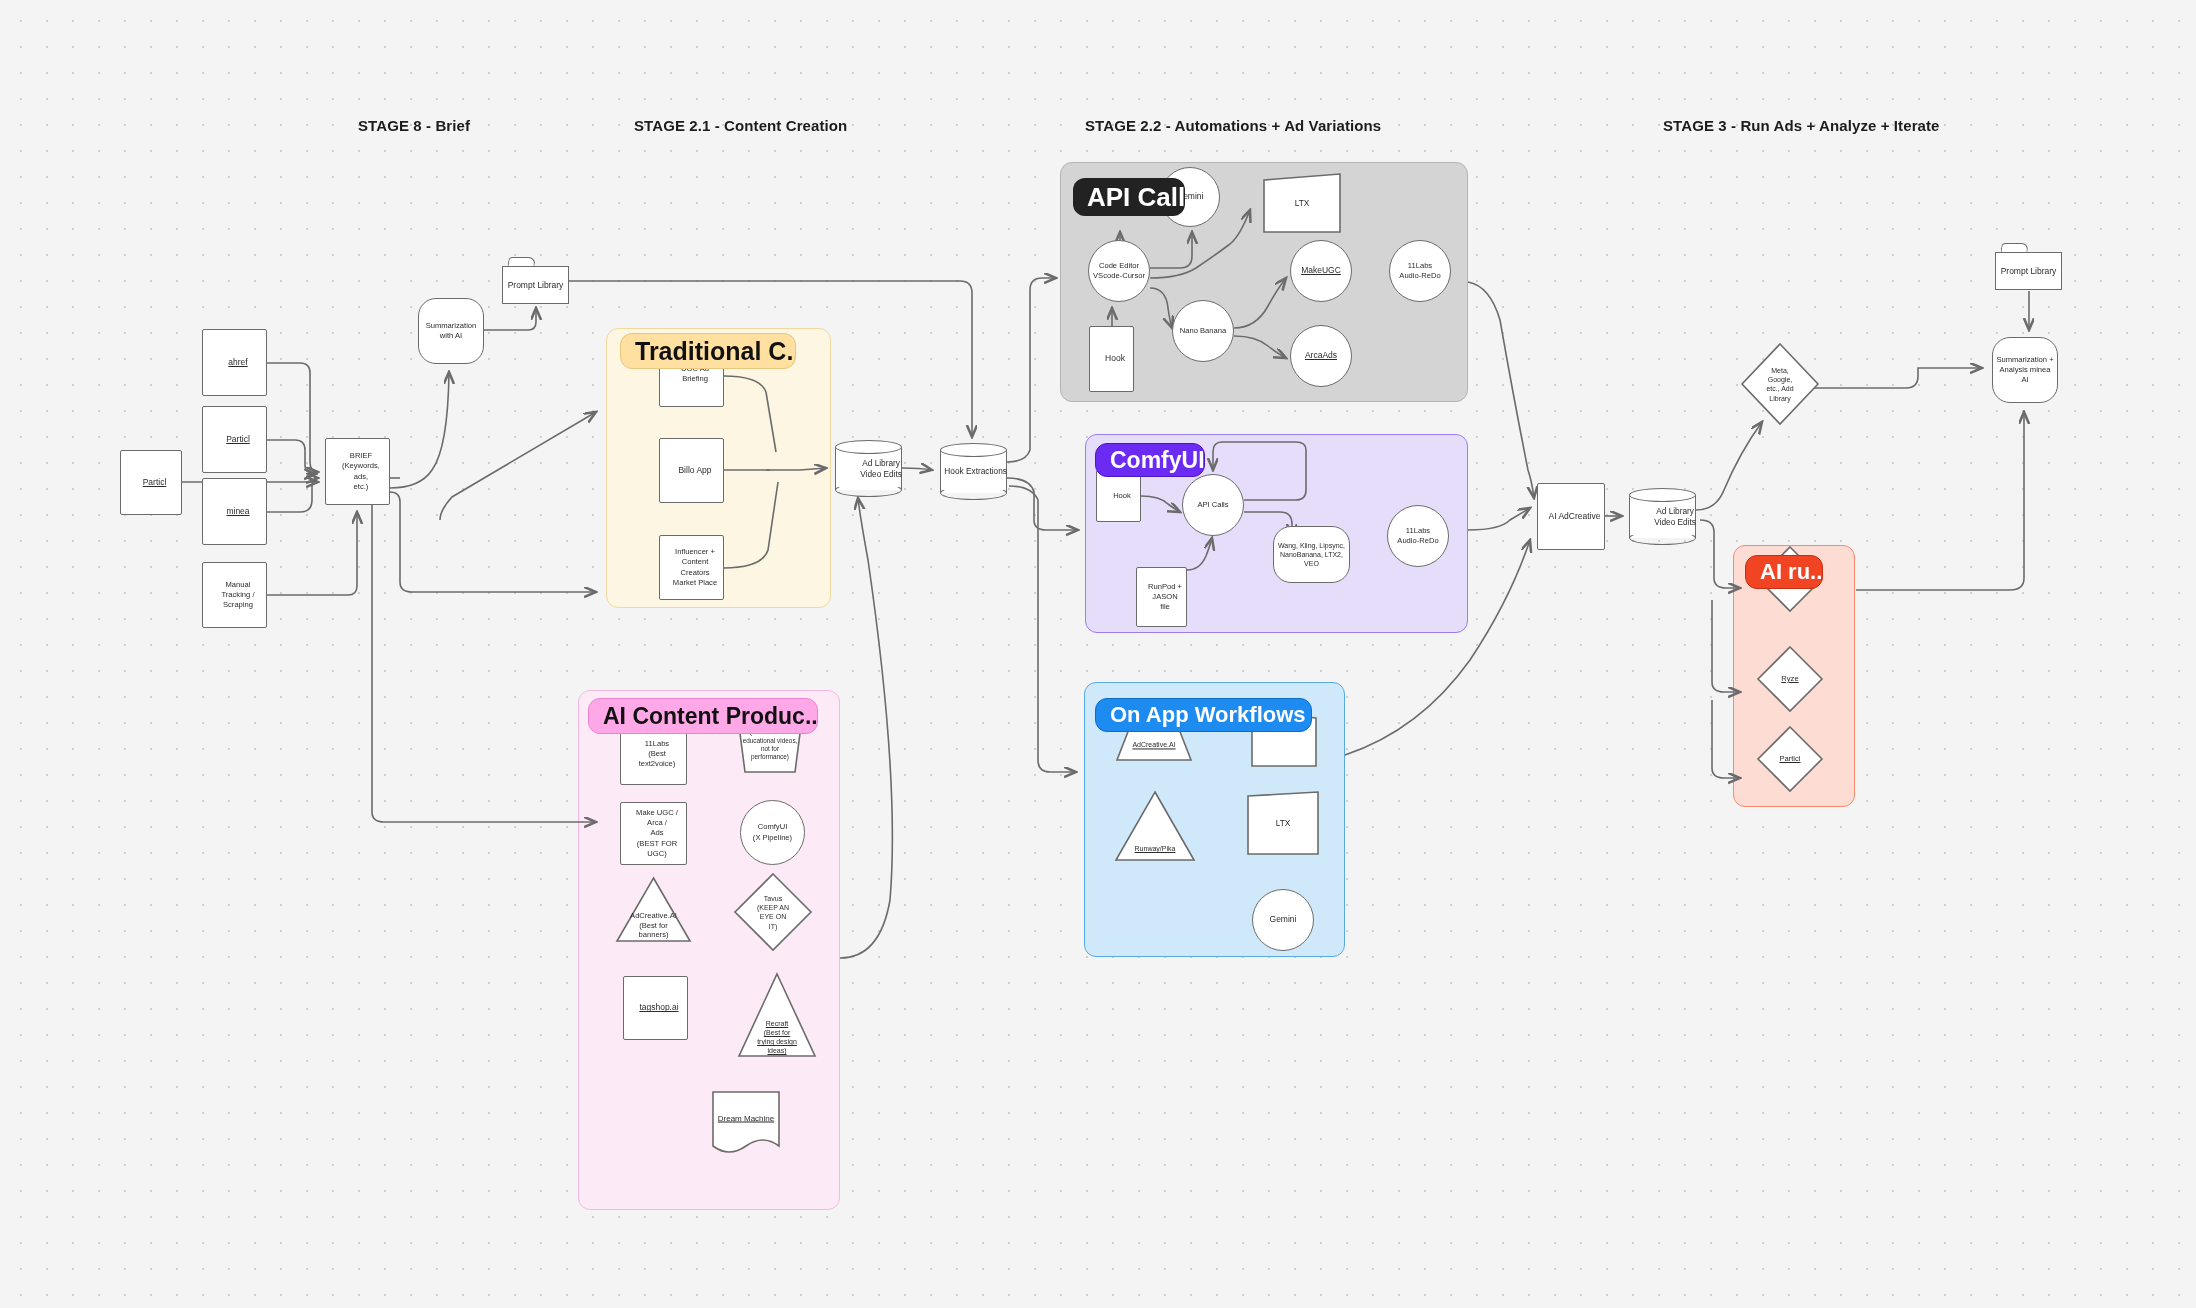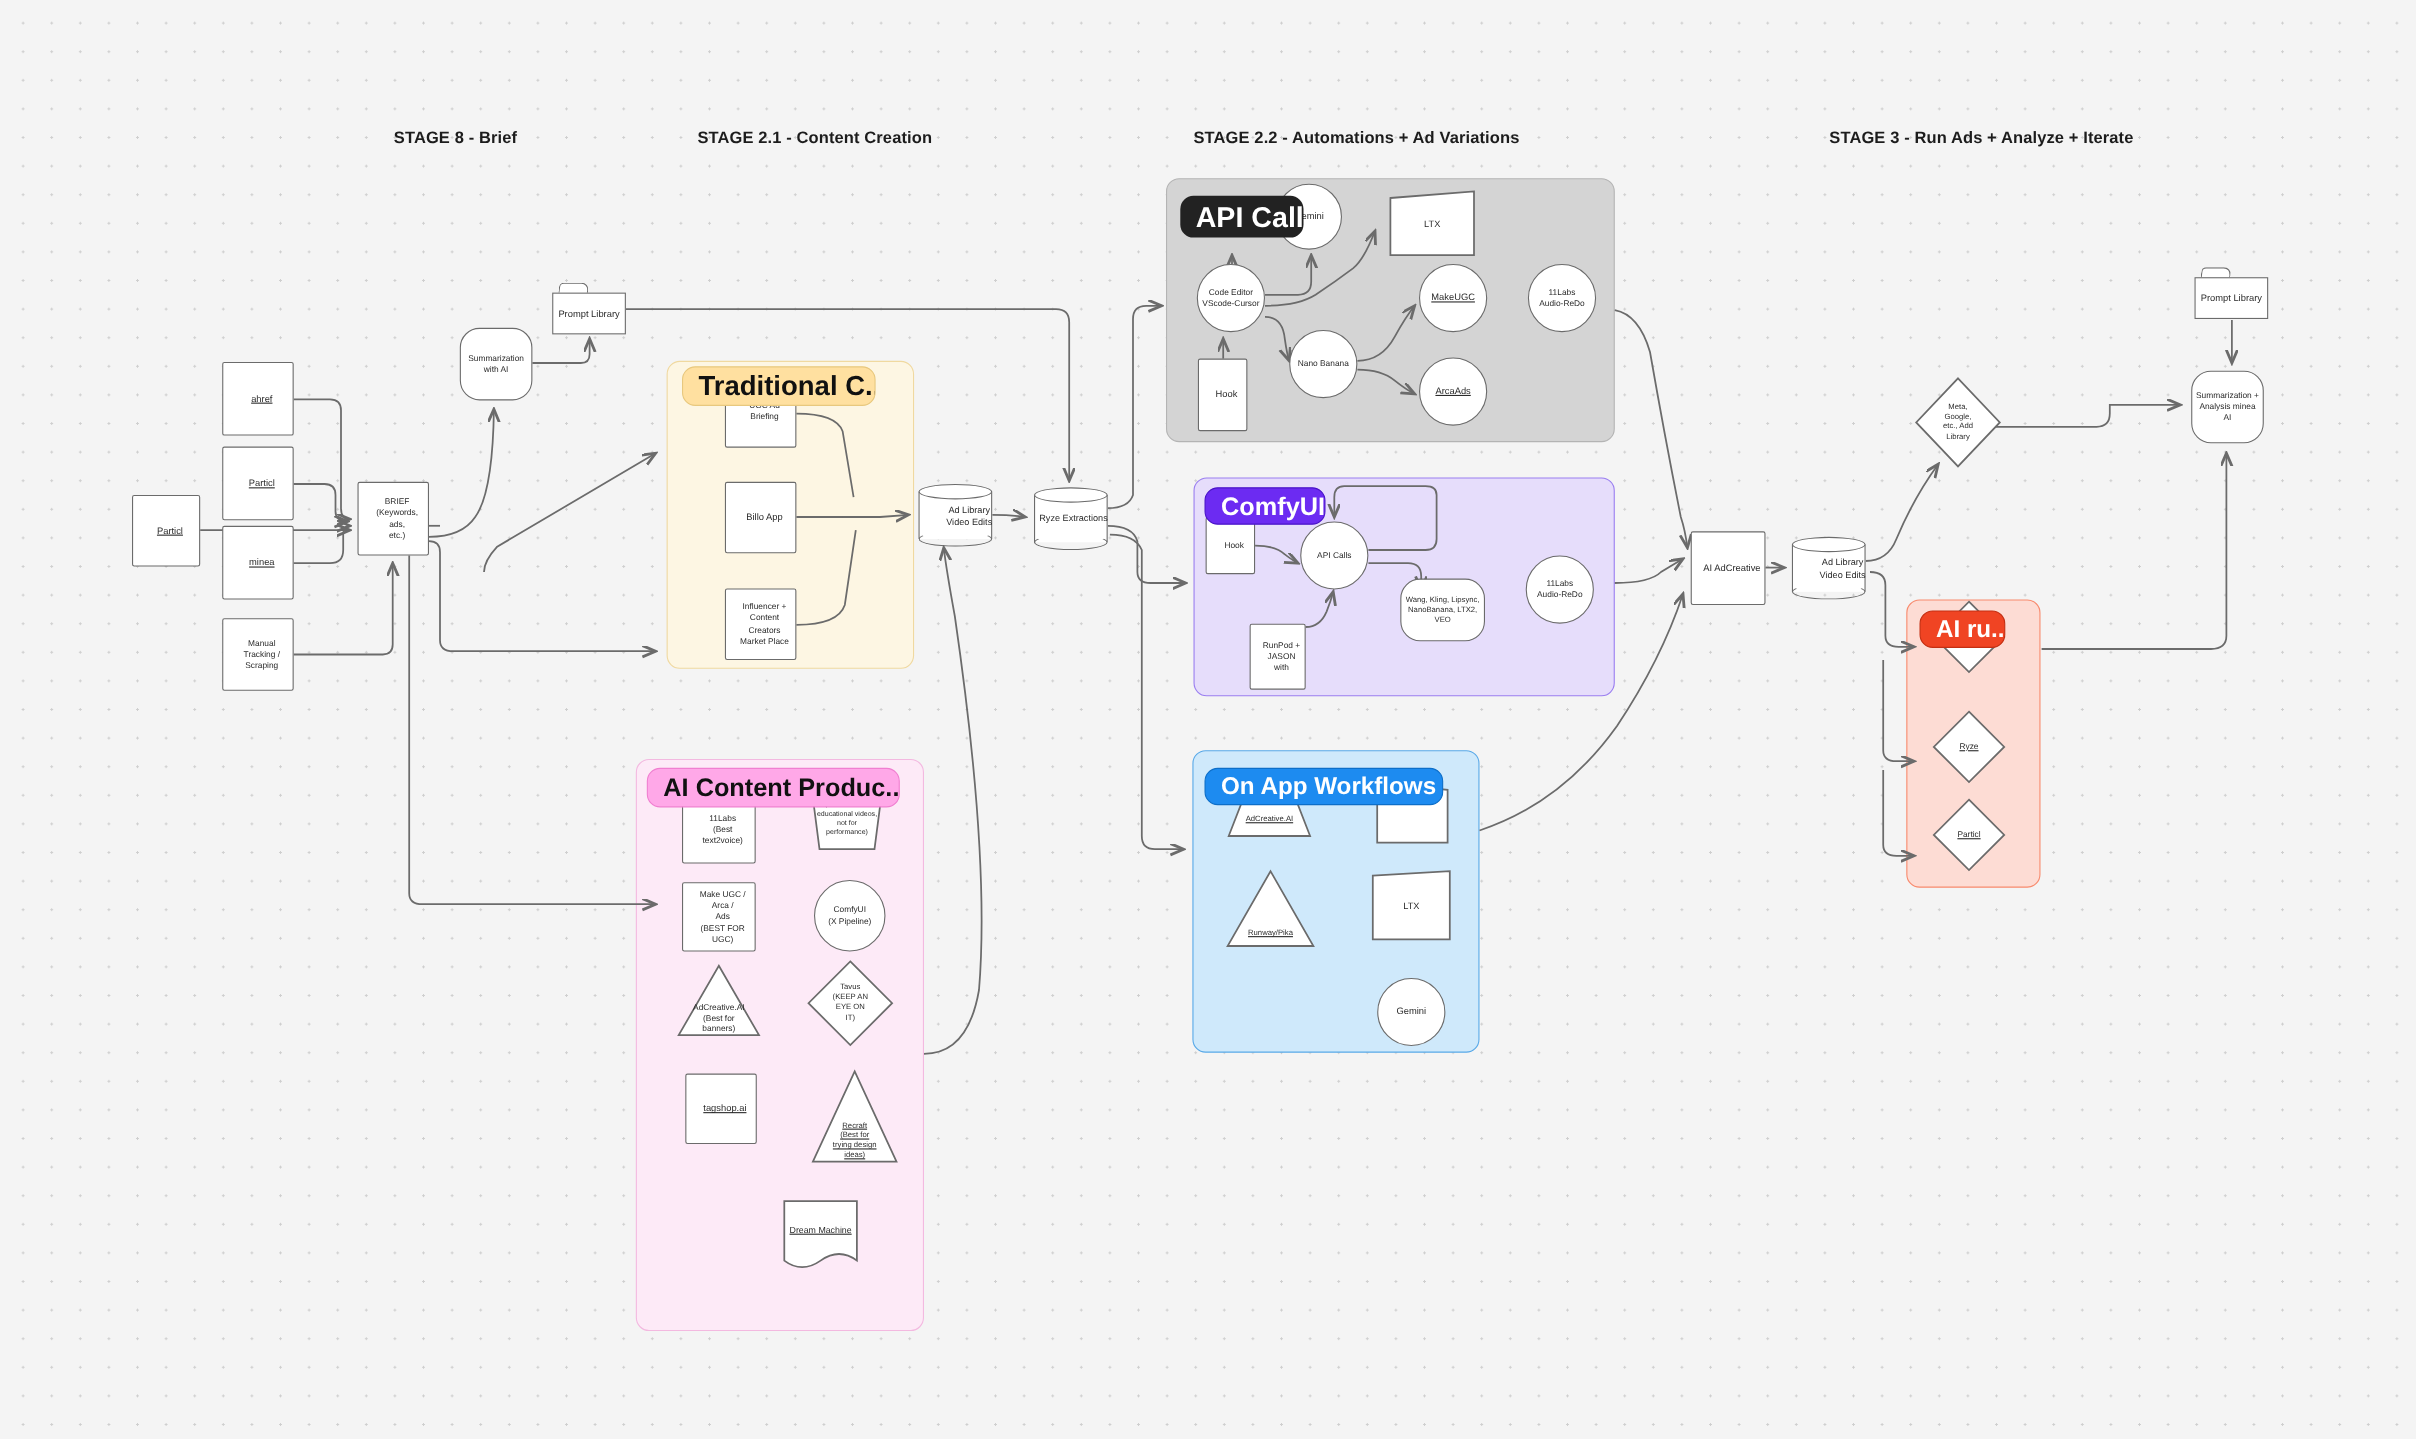--- a/index.html
+++ b/index.html
@@ -317,21 +317,21 @@
     <div class="bot"></div>
     <div class="top"></div>
     <div class="lbl" style="white-space:pre-line"><span>Ad Library
 Video Edits</span></div>
   </div>
   <div class="cyl" style="left:940px;top:443px;width:67px;height:57px">
     <div class="body"></div>
     <div class="bot"></div>
     <div class="top"></div>
     <div class="lbl">
-        <span>Ryze Extractions</span>
+        <span>Hook Extractions</span>
       </div>
   </div>
 
   <div class="node rect small" style="left:620px;top:723px;width:67px;height:62px;white-space:pre-line">
     <span>11Labs
 (Best text2voice)</span>
   </div>
 
   <div class="trap" style="left:735px;top:708px;width:70px;height:66px">
     <svg width="70" height="66" viewBox="0 0 70 66">
@@ -425,21 +425,21 @@
   </div>
 
   <div class="node rect small" style="left:1096px;top:470px;width:45px;height:52px">
     <span>Hook</span>
   </div>
   <div class="node round small" style="left:1182px;top:474px;width:62px;height:62px">
     <span>API Calls</span>
   </div>
   <div class="node rect small" style="left:1136px;top:567px;width:51px;height:60px;white-space:pre-line">
     <span>RunPod +
-JASON with</span>
+JASON file</span>
   </div>
   <div class="node rrect" style="left:1273px;top:526px;width:77px;height:57px;white-space:pre-line;font-size:7px">
     <span>Wang, Kling, Lipsync,
 NanoBanana, LTX2, VEO</span>
   </div>
   <div class="node round small" style="left:1387px;top:505px;width:62px;height:62px;white-space:pre-line">
     <span>11Labs
 Audio-ReDo</span>
   </div>
 

